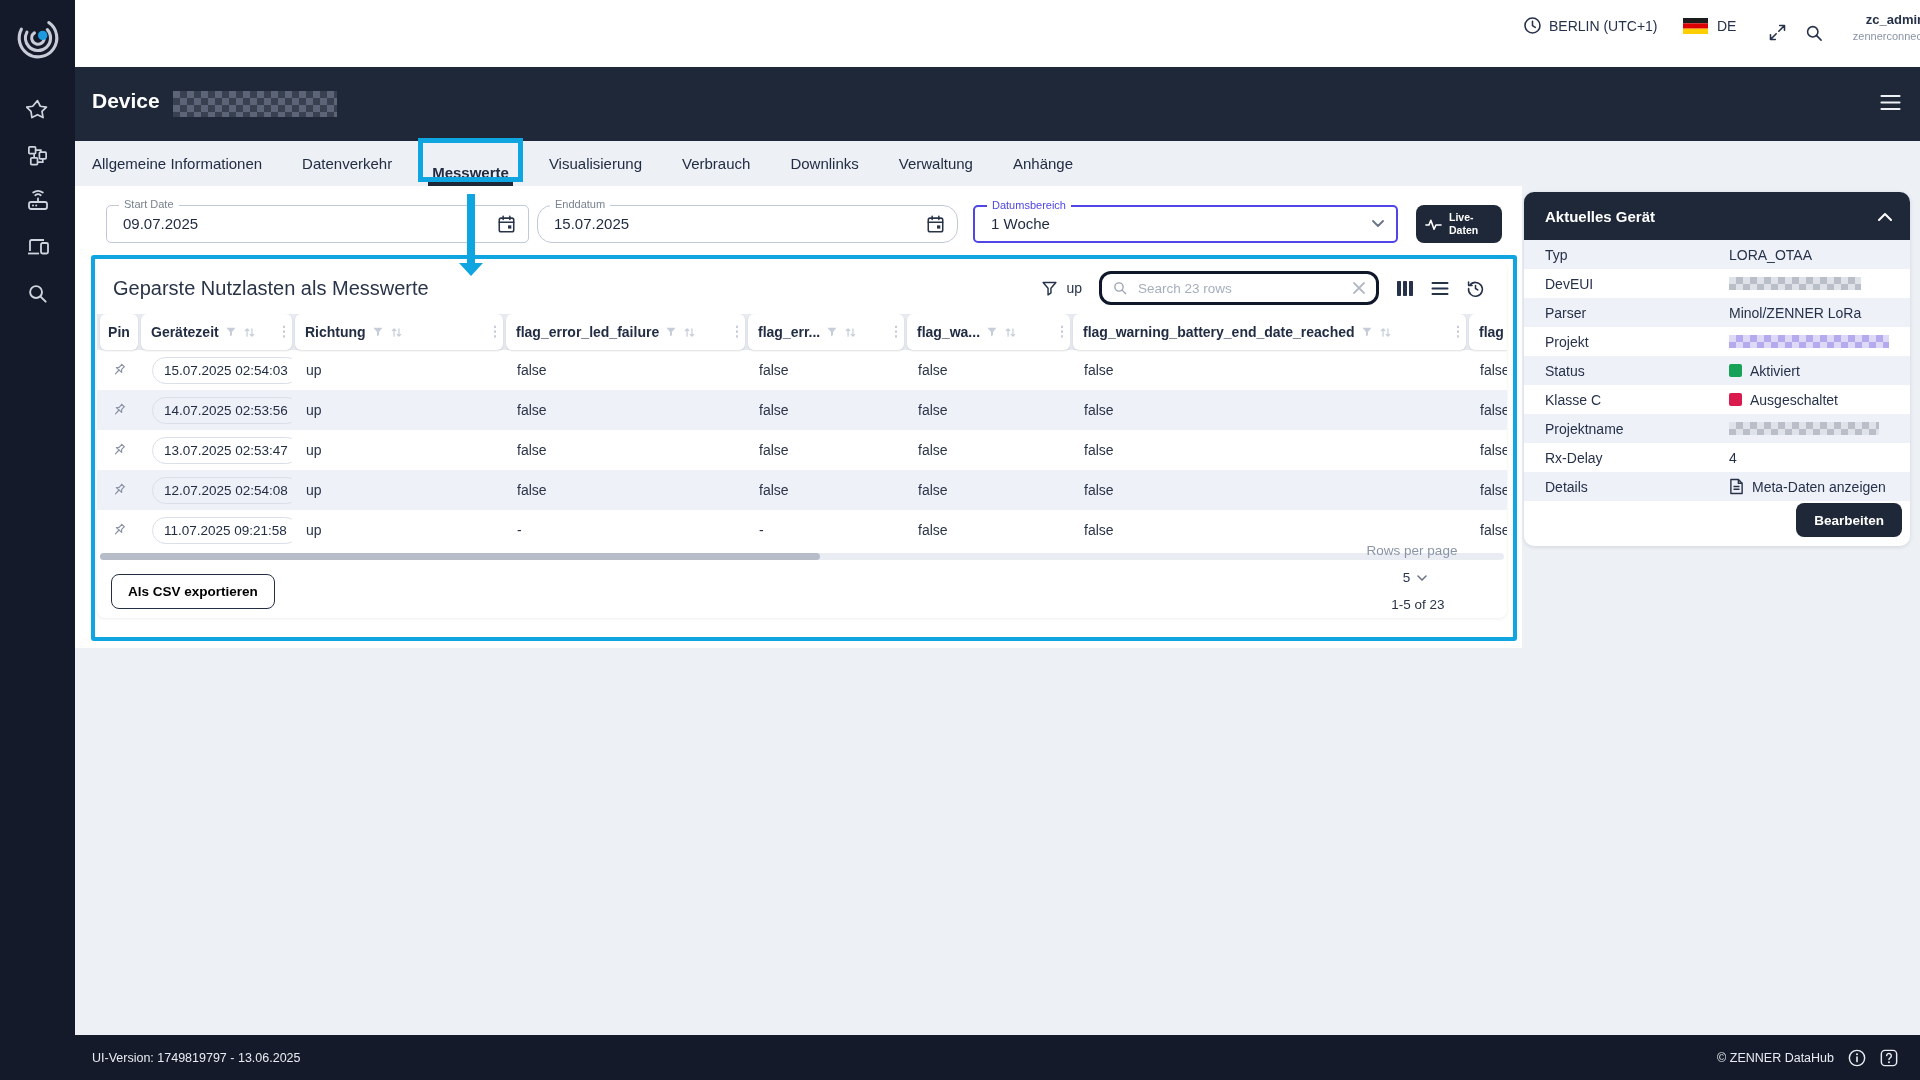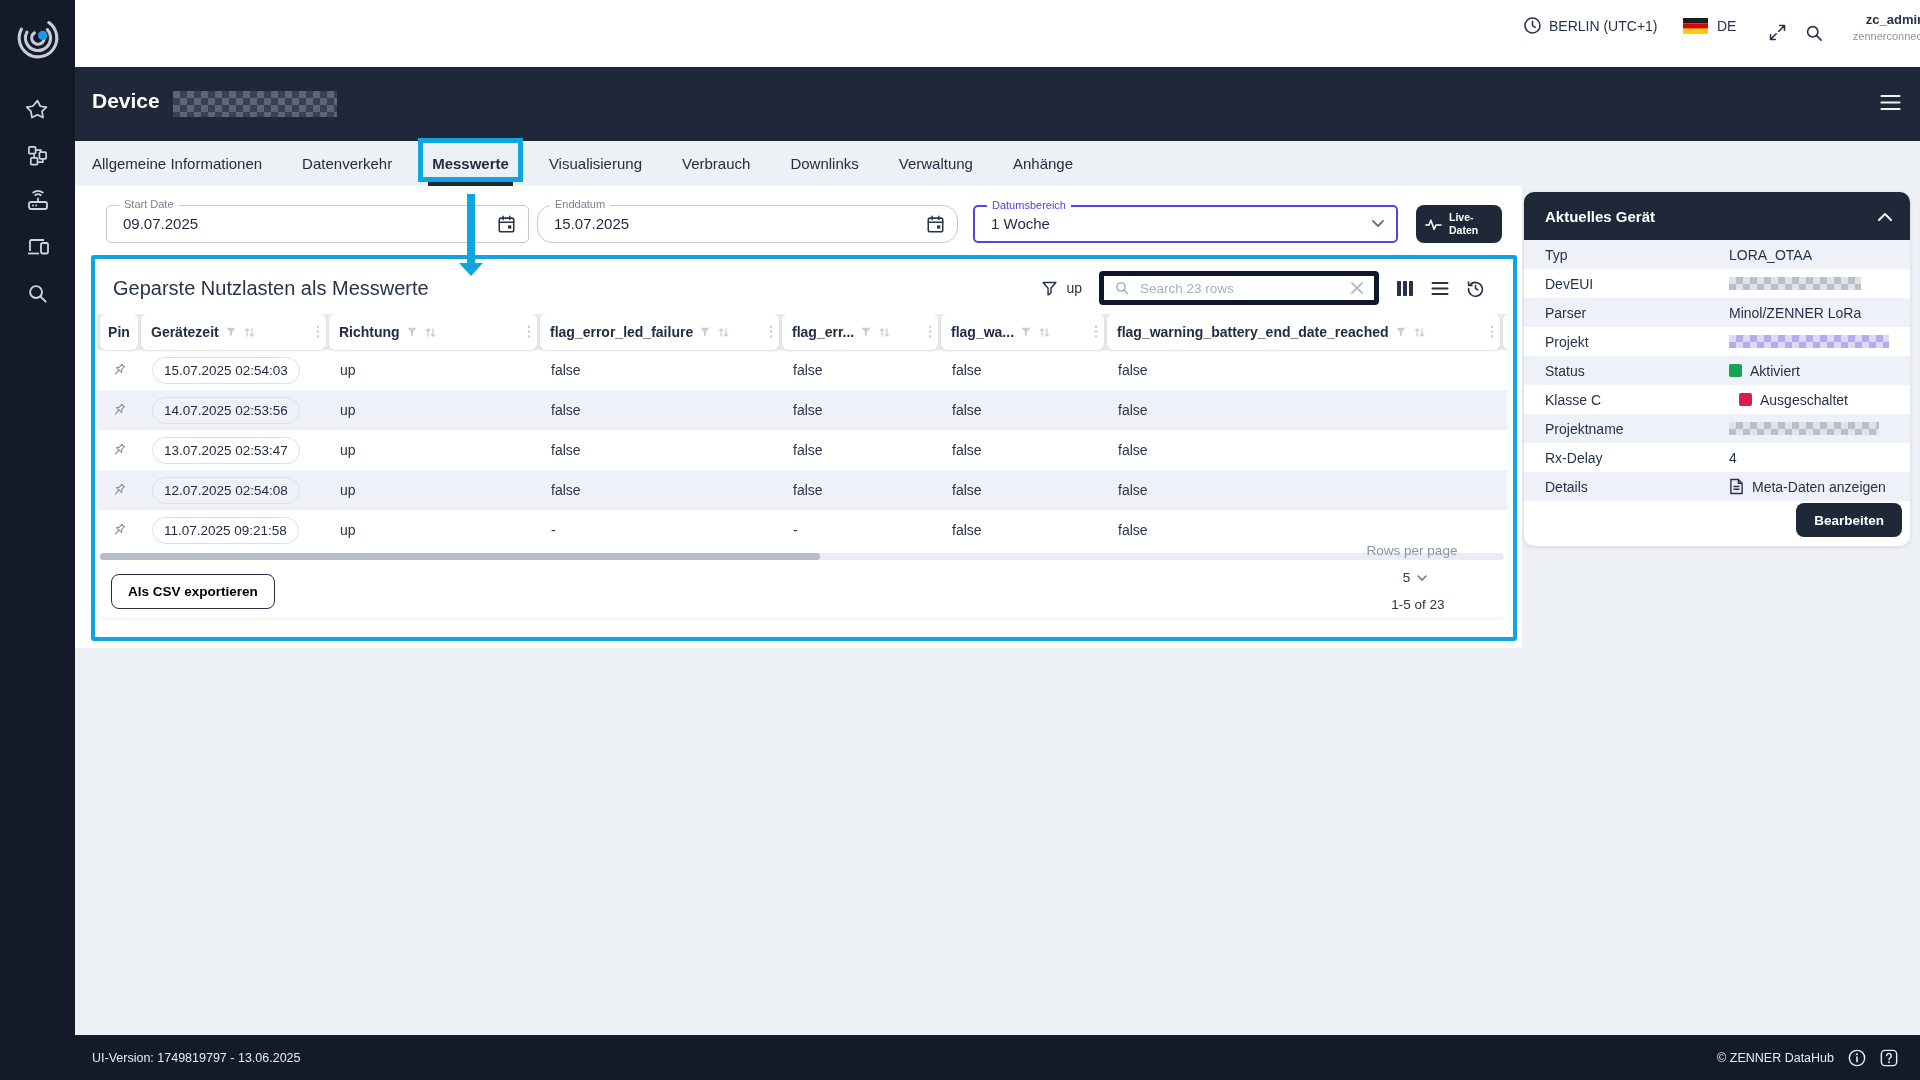--- a/index.html
+++ b/index.html
@@ -14,50 +14,50 @@
   .tb-item{position:absolute;display:flex;align-items:center;color:#26314a;font-size:14px;}
   
   #devbar{left:75px;top:67px;width:1845px;height:74px;background:#1f2838;}
   .px{background-size:14px 14px;background-position:0 0,7px 7px;}
   .px-dark{background-image:linear-gradient(45deg,#39404f 25%,transparent 25%,transparent 75%,#39404f 75%),linear-gradient(45deg,#39404f 25%,#5c6578 25%,#5c6578 75%,#39404f 75%);}
   .px-gray{background-image:linear-gradient(45deg,#b9bec9 25%,transparent 25%,transparent 75%,#b9bec9 75%),linear-gradient(45deg,#b9bec9 25%,#dfe2e8 25%,#dfe2e8 75%,#b9bec9 75%);}
   .px-purple{background-image:linear-gradient(45deg,#b4abee 25%,transparent 25%,transparent 75%,#b4abee 75%),linear-gradient(45deg,#b4abee 25%,#ddd9f7 25%,#ddd9f7 75%,#b4abee 75%);}
   
   #tabbar{left:75px;top:141px;width:1845px;height:45px;background:#edf0f5;display:flex;align-items:center;gap:40px;padding-left:17px;}
   .tab{position:relative;font-size:15px;color:#222d44;height:34px;display:flex;align-items:center;cursor:pointer;white-space:nowrap;}
-  .tab.active{font-weight:bold;}
+  .tab.active{font-weight:bold;align-items:flex-end;}
   .tab.active .underline{position:absolute;left:-4px;right:-4px;bottom:-5px;height:4px;background:#1f2838;}
   .anno{border:5px solid #0ea5e0;}
   #tab-anno-box{position:absolute;left:-14px;right:-14px;top:-9px;bottom:-1px;pointer-events:none;z-index:30;}
   #anno-arrow-line{position:absolute;left:calc(50% - 4px);top:calc(100% + 13px);width:8px;height:70px;background:#0ea5e0;z-index:30;pointer-events:none;}
   #anno-arrow-head{position:absolute;left:calc(50% - 12px);top:calc(100% + 82px);width:0;height:0;border-left:12px solid transparent;border-right:12px solid transparent;border-top:13px solid #0ea5e0;z-index:30;pointer-events:none;}
   
   #content-panel{left:75px;top:186px;width:1447px;height:462px;background:#ffffff;}
   .field{position:absolute;height:38px;background:#fff;border:1px solid #c2c9d6;border-radius:5px;}
   .field .flabel{position:absolute;top:-8px;left:12px;background:#fff;padding:0 5px;font-size:11px;color:#79828f;}
   .field .fvalue{position:absolute;left:16px;top:0;line-height:36px;font-size:15px;color:#1f2940;border:none;outline:none;background:transparent;width:70%;padding:0;}
   .field.indigo{border:2px solid #4f46e5;}
   .field.indigo .flabel{color:#4f46e5;}
   .fic{position:absolute;right:12px;top:8px;}
   
   #table-card{left:97px;top:262px;width:1410px;height:356px;background:#fff;border-radius:8px;box-shadow:0 1px 3px rgba(20,30,50,.08);overflow:hidden;}
   #tc-toolbar{position:absolute;left:0;top:0;width:100%;height:52px;display:flex;align-items:center;}
   #tc-title{margin-left:16px;font-size:20px;color:#2a3449;}
   #tc-tools{margin-left:auto;display:flex;align-items:center;gap:17px;padding-right:22px;}
-  #tc-search{width:280px;height:34px;border:5px solid #0f172a;border-radius:4px;display:flex;align-items:center;padding:0 10px;gap:8px;background:#fff;}
+  #tc-search{width:280px;height:34px;border:3px solid #0f172a;border-radius:12px;display:flex;align-items:center;padding:0 10px;gap:8px;background:#fff;}
   #tc-search input{border:none;outline:none;flex:1;font-size:13.5px;color:#2a3449;background:transparent;}
   #tc-search input::placeholder{color:#a6aebc;}
   .hdr-row{position:absolute;left:0;top:52px;width:100%;height:36px;display:flex;gap:3px;padding-left:3px;background:#e7ebf1;}
   .chip{background:#fff;border-radius:6px;box-shadow:0 1px 2px rgba(20,30,50,.14);display:flex;align-items:center;padding-left:10px;font-size:14px;font-weight:bold;color:#222d44;position:relative;white-space:nowrap;overflow:hidden;gap:6px;}
   .chip .dots{position:absolute;right:2px;top:9px;color:#c6cdd8;font-size:14px;font-weight:bold;letter-spacing:-1px;}
   .trow{position:absolute;left:0;width:100%;height:40px;display:flex;gap:3px;padding-left:3px;align-items:center;font-size:14px;color:#2a3449;}
   .trow.alt{background:#eef1f7;}
   .cell{display:flex;align-items:center;padding-left:11px;white-space:nowrap;overflow:hidden;height:100%;}
   .col-pin{width:38px;justify-content:center;padding-left:0;flex:none;}
-  .col-time{width:185px;flex:none;}
+  .col-time{width:151px;flex:none;}
   .col-dir{width:208px;flex:none;}
   .col-f1{width:239px;flex:none;}
   .col-f2{width:156px;flex:none;}
   .col-f3{width:163px;flex:none;}
   .col-f4{width:393px;flex:none;}
   .col-f5{width:200px;flex:none;}
   .time-chip{border:1px solid #d9dee8;border-radius:15px;padding:5px 11px;font-size:13.5px;color:#222d44;}
   #tc-scroll{position:absolute;left:3px;top:291px;width:1404px;height:7px;background:#e9edf3;border-radius:4px;}
   #tc-thumb{position:absolute;left:0;top:0;width:720px;height:7px;background:#b6bdc9;border-radius:4px;}
   #tc-footer{position:absolute;left:0;top:302px;width:100%;height:54px;display:flex;align-items:center;}
@@ -561,21 +561,21 @@
       <span class="dp-label">Projekt</span>
       <span class="px px-purple" style="width:160px;height:13px;"></span>
     </div>
     <div class="dp-row alt" style="top:164px;">
       <span class="dp-label">Status</span>
       <span class="dp-val">
           <span class="sq" style="background:#18a257;"></span>
           <span>Aktiviert</span>
         </span>
     </div>
-    <div class="dp-row" style="top:193px;gap:10px;">
+    <div class="dp-row" style="top:193px;">
       <span class="dp-label">Klasse C</span>
       <span class="dp-val">
           <span class="sq" style="background:#da1b4e;"></span>
           <span>Ausgeschaltet</span>
         </span>
     </div>
     <div class="dp-row alt" style="top:222px;">
       <span class="dp-label">Projektname</span>
       <span class="px px-gray" style="width:150px;height:13px;"></span>
     </div>

